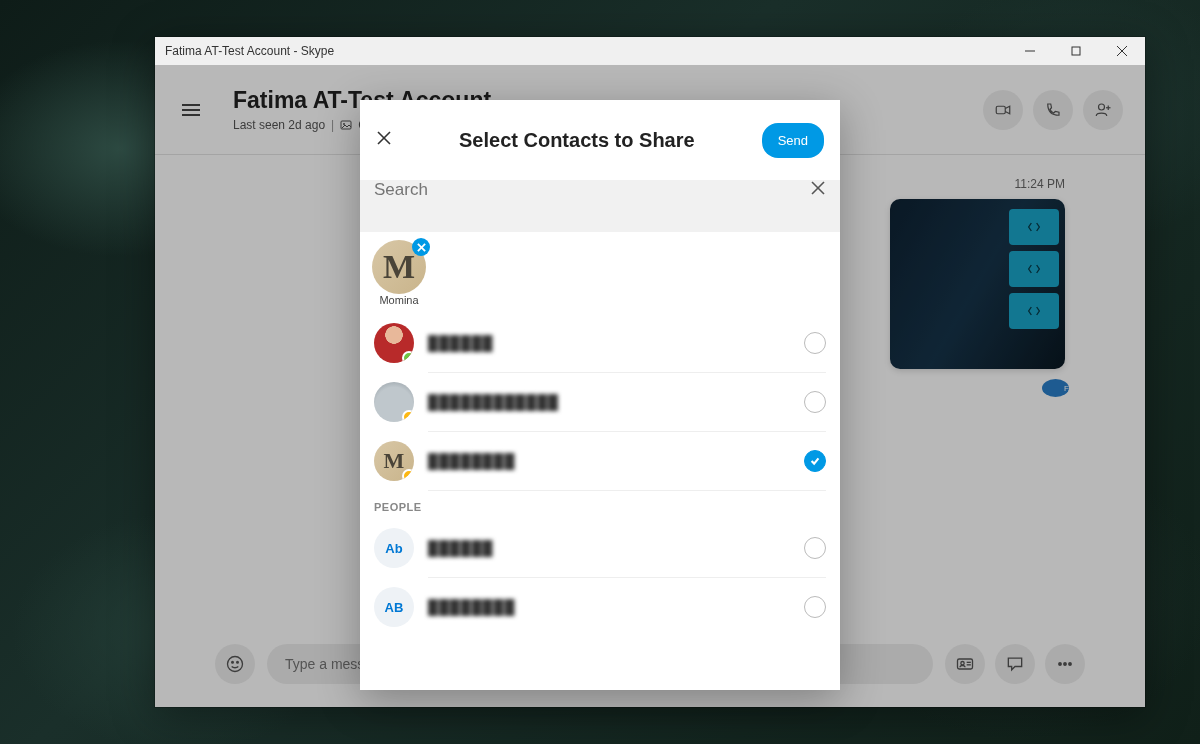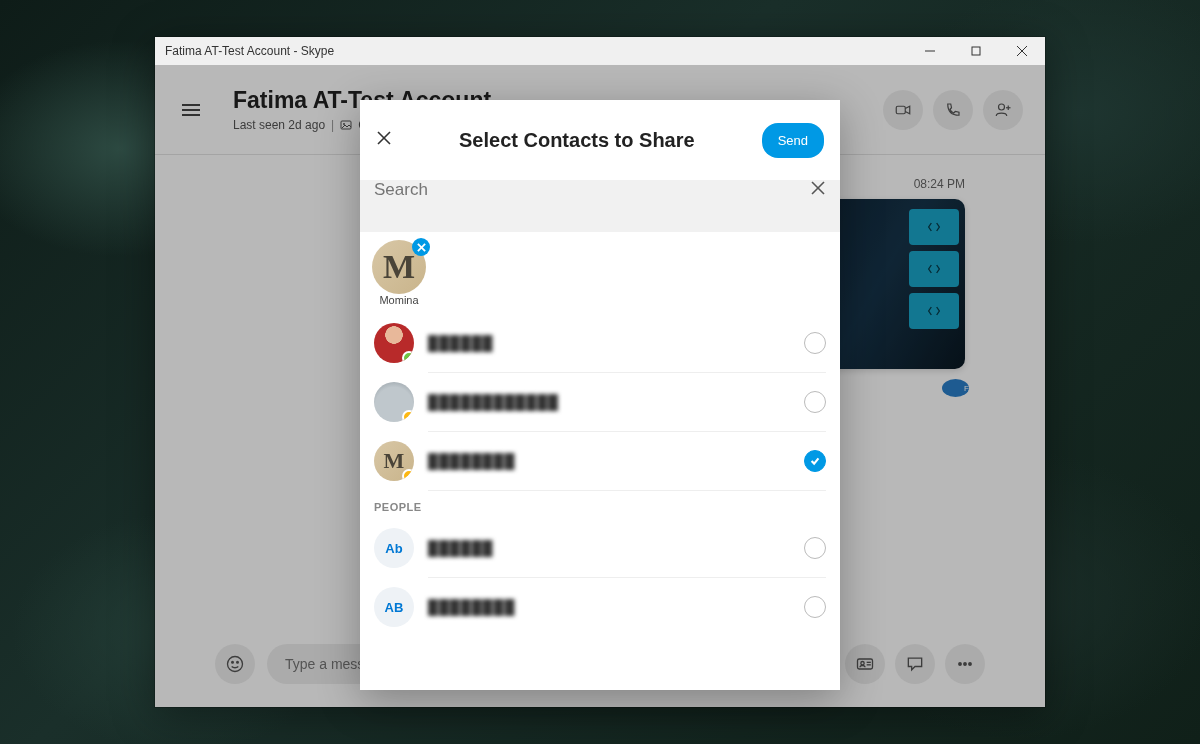--- a/index.html
+++ b/index.html
@@ -12,21 +12,21 @@
       radial-gradient(ellipse 260px 180px at 10% 20%, #2d4a42 0%, transparent 60%),
       radial-gradient(ellipse 300px 220px at 90% 15%, #1e3530 0%, transparent 60%),
       radial-gradient(ellipse 280px 200px at 15% 85%, #233d36 0%, transparent 60%),
       radial-gradient(ellipse 320px 240px at 85% 80%, #1b2e29 0%, transparent 60%),
       radial-gradient(ellipse 200px 150px at 50% 50%, #253f38 0%, transparent 60%),
       linear-gradient(135deg, #0e1c18 0%, #1a2f2a 40%, #102019 100%);
   }
 
   
   .window {
-    position: absolute; left: 155px; top: 37px; width: 890px; height: 670px;
+    position: absolute; left: 155px; top: 37px; width: 990px; height: 670px;
     background: #f7f7f7; box-shadow: 0 0 0 1px rgba(0,0,0,.2), 0 8px 40px rgba(0,0,0,.4);
     display: flex; flex-direction: column;
   }
   .titlebar {
     height: 28px; background: #f0f0f0; display: flex; align-items: center;
     padding-left: 10px; font-size: 12px; color: #333;
   }
   .titlebar .spacer { flex: 1; }
   .sysbtn { width: 46px; height: 28px; display: flex; align-items: center; justify-content: center; color: #333; }
   .sysbtn svg { width: 10px; height: 10px; }
@@ -213,21 +213,21 @@
               <circle cx="10" cy="8" r="4"></circle>
               <path d="M3 20 C3 15 17 15 17 20"></path>
               <line x1="19" y1="6" x2="19" y2="12"></line>
               <line x1="16" y1="9" x2="22" y2="9"></line>
             </svg>
         </div>
       </div>
     </div>
 
     <div class="convo">
-      <div class="timestamp">08:24 PM</div>
+      <div class="timestamp">11:24 PM</div>
       <div class="attach-thumb">
         <div class="cards">
           <div class="card">
               <svg viewBox="0 0 24 24">
                 <polyline points="8 6 4 12 8 18"></polyline>
                 <polyline points="16 6 20 12 16 18"></polyline>
               </svg>
             </div>
           <div class="card">
               <svg viewBox="0 0 24 24">

